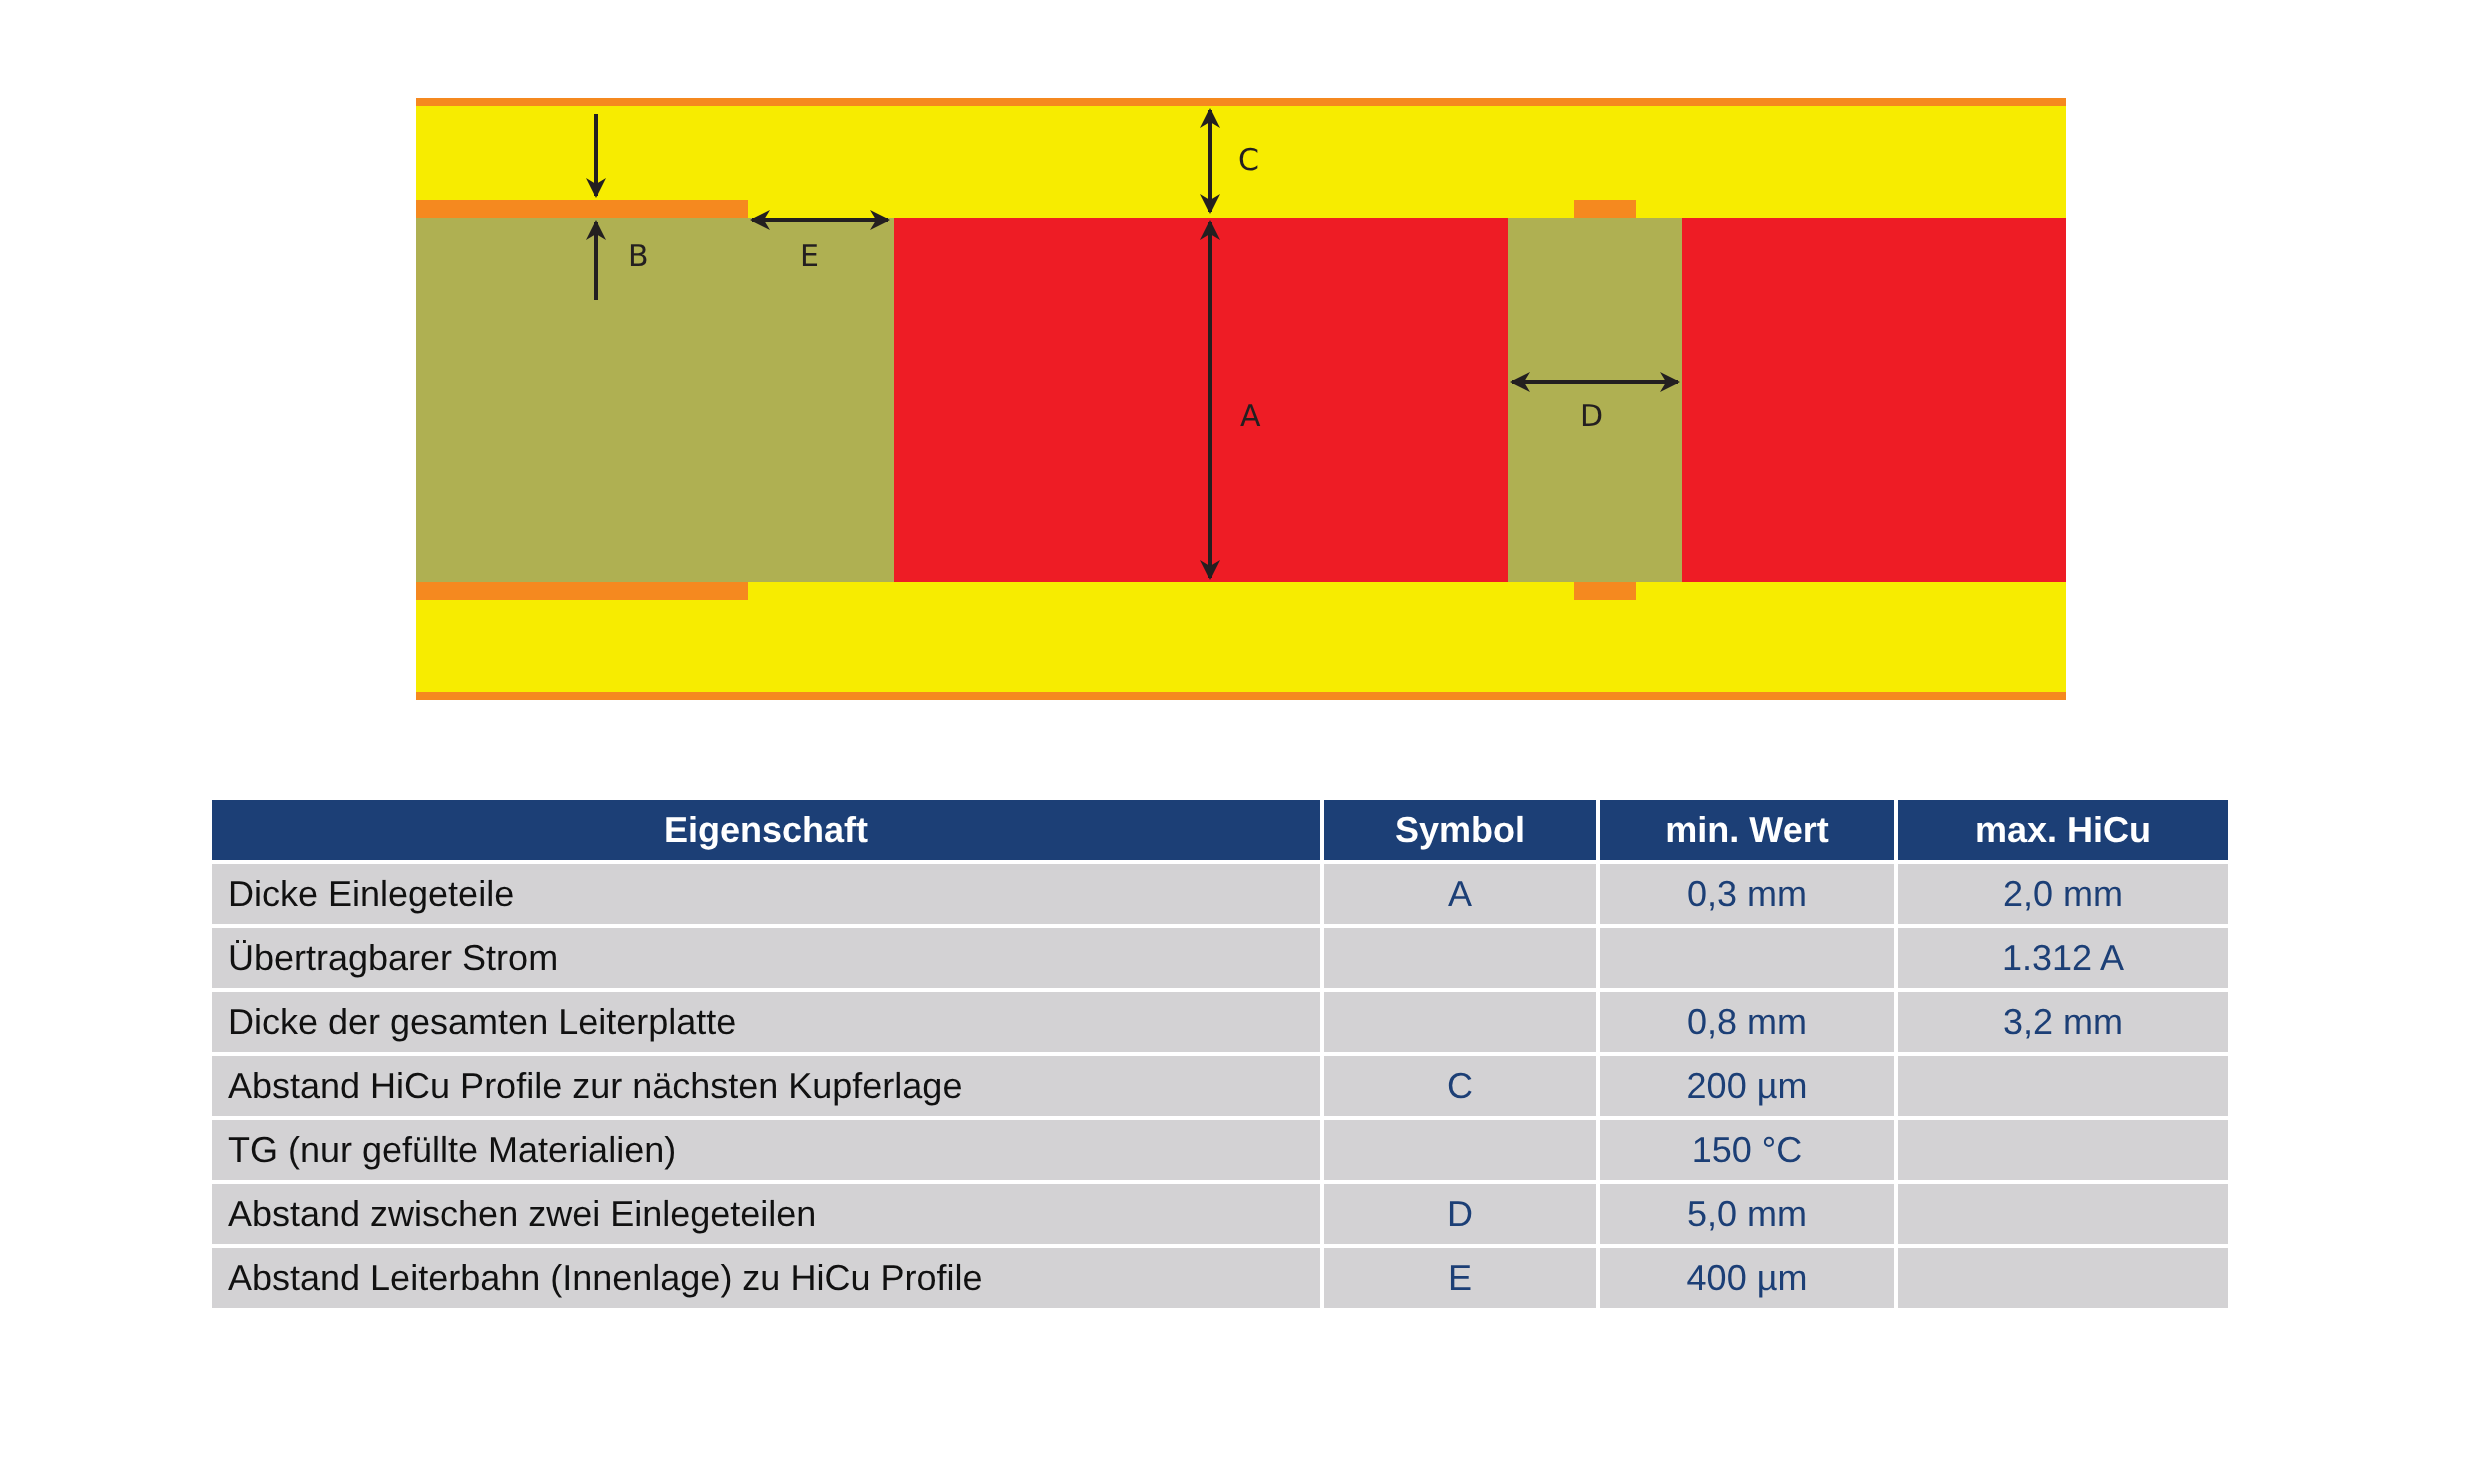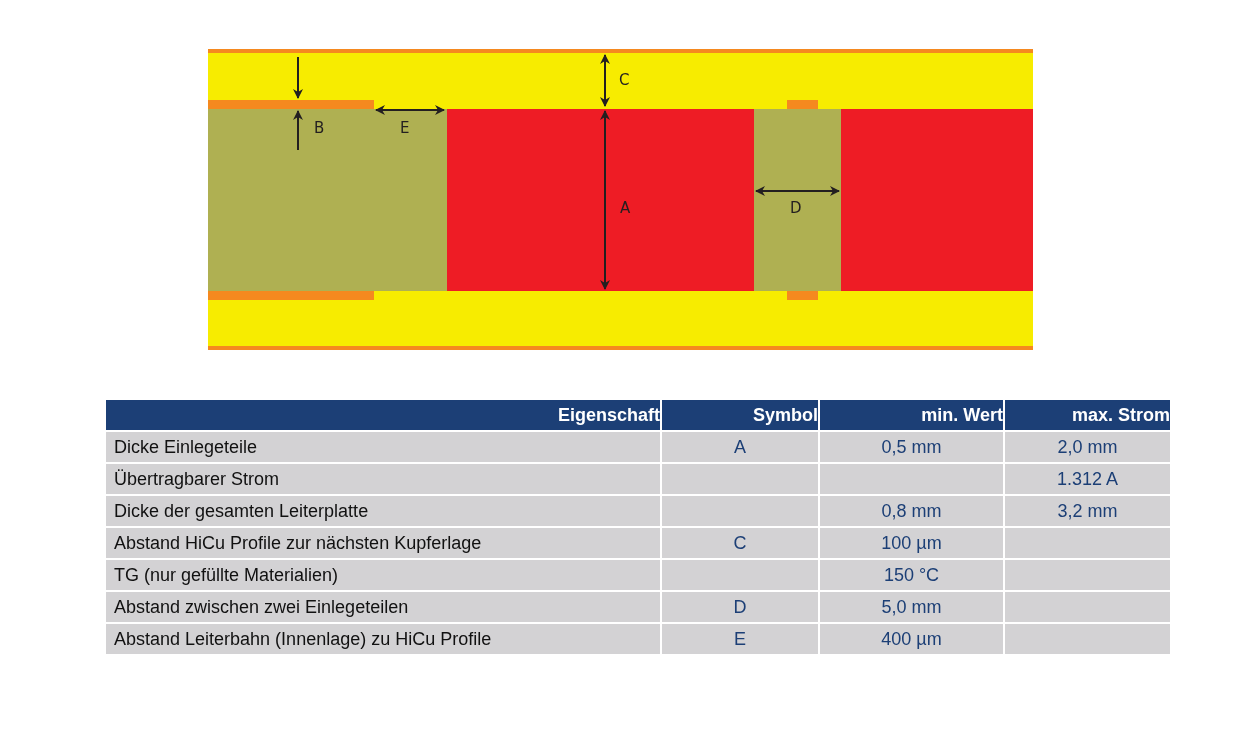--- a/index.html
+++ b/index.html
@@ -5,25 +5,25 @@
   html, body { margin: 0; padding: 0; background: #ffffff; }
   body { width: 1238px; height: 735px; position: relative; overflow: hidden;
          font-family: "Liberation Sans", sans-serif; }
   .diagram { position: absolute; left: 0; top: 0; width: 1238px; height: 380px; }
   .diagram svg { display: block; }
   .dlabel { font-family: "DejaVu Sans", sans-serif; font-size: 15px; fill: #231f20; }
 
   .spec-table { position: absolute; left: 106px; top: 400px; border-collapse: separate;
                 border-spacing: 2px 2px; margin: -2px; }
   .spec-table th { background: #1c3f76; color: #ffffff; font-weight: bold; font-size: 18px;
-                   height: 30px; padding: 0; text-align: right; }
+                   height: 30px; padding: 0; text-align: center; }
   .spec-table td { background: #d3d2d4; font-size: 18px; height: 30px; padding: 0; }
   .spec-table td.prop { color: #111111; padding-left: 8px; text-align: left; }
   .spec-table td.val { color: #1c3f76; text-align: center; }
-  .c1 { width: 554px; } .c2 { width: 156px; } .c3 { width: 183px; } .c4 { width: 165px; }
+  .c1 { width: 554px; } .c2 { width: 136px; } .c3 { width: 147px; } .c4 { width: 165px; }
 </style>
 </head>
 <body>
 
 <div class="diagram">
   <svg width="1238" height="380" viewBox="0 0 1238 380" xmlns="http://www.w3.org/2000/svg">
     <defs>
       <marker id="ah" markerWidth="10" markerHeight="10" refX="9" refY="5" orient="auto-start-reverse" markerUnits="userSpaceOnUse">
         <path d="M0,0 L10,5 L0,10 L3,5 Z" fill="#231f20"></path>
       </marker>
@@ -65,46 +65,46 @@
     <text class="dlabel" x="790" y="213">D</text>
   </svg>
 </div>
 
 <table class="spec-table">
   <thead>
     <tr>
       <th class="c1">Eigenschaft</th>
       <th class="c2">Symbol</th>
       <th class="c3">min. Wert</th>
-      <th class="c4">max. Strom</th>
+      <th class="c4">max. HiCu</th>
     </tr>
   </thead>
   <tbody>
     <tr>
       <td class="prop">Dicke Einlegeteile</td>
       <td class="val">A</td>
-      <td class="val">0,5 mm</td>
+      <td class="val">0,3 mm</td>
       <td class="val">2,0 mm</td>
     </tr>
     <tr>
       <td class="prop">Übertragbarer Strom</td>
       <td class="val"></td>
       <td class="val"></td>
       <td class="val">1.312 A</td>
     </tr>
     <tr>
       <td class="prop">Dicke der gesamten Leiterplatte</td>
       <td class="val"></td>
       <td class="val">0,8 mm</td>
       <td class="val">3,2 mm</td>
     </tr>
     <tr>
       <td class="prop">Abstand HiCu Profile zur nächsten Kupferlage</td>
       <td class="val">C</td>
-      <td class="val">100 µm</td>
+      <td class="val">200 µm</td>
       <td class="val"></td>
     </tr>
     <tr>
       <td class="prop">TG (nur gefüllte Materialien)</td>
       <td class="val"></td>
       <td class="val">150 °C</td>
       <td class="val"></td>
     </tr>
     <tr>
       <td class="prop">Abstand zwischen zwei Einlegeteilen</td>

